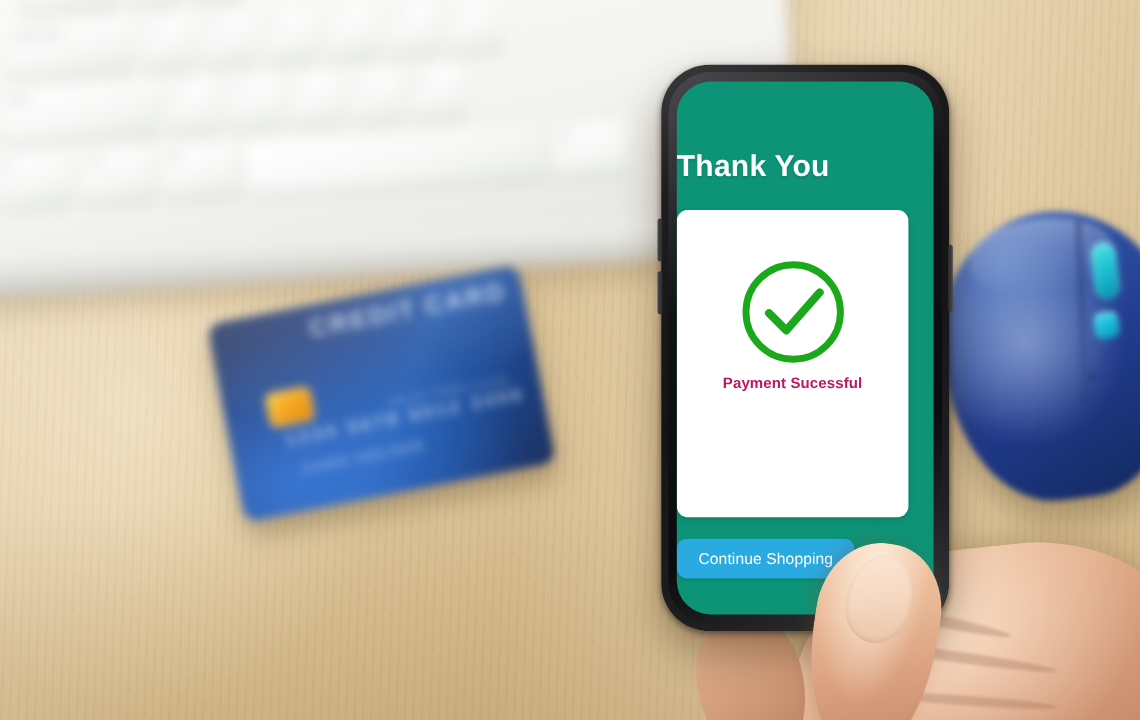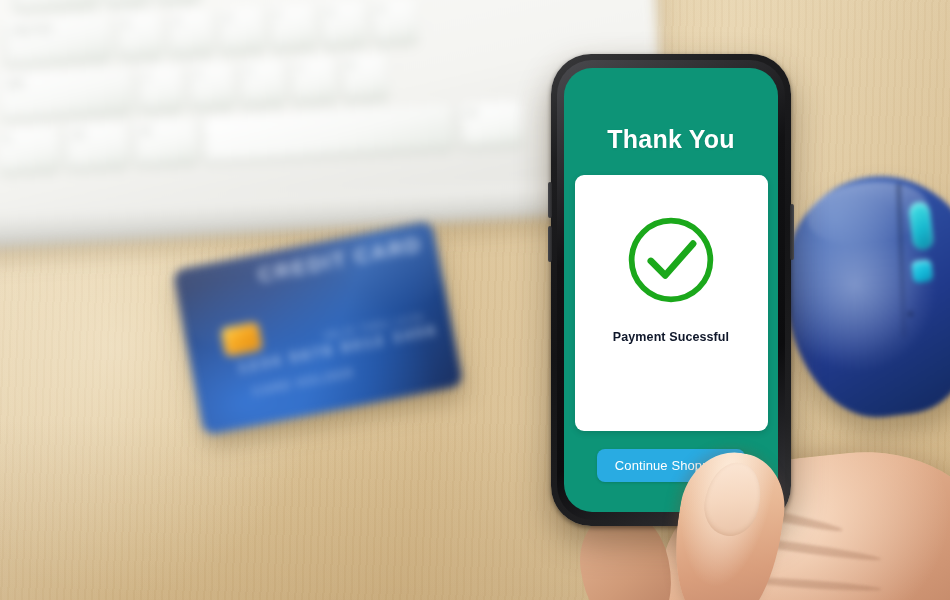--- a/index.html
+++ b/index.html
@@ -246,21 +246,21 @@
     position: absolute;
     left: -3px; top: 172px; width: 4px; height: 36px;
     border-radius: 2px;
     background: linear-gradient(to left, #2a2a2c, #46464a);
   }
 
   
   .screen-ui {
     position: absolute; inset: 0;
     display: flex; flex-direction: column;
-    align-items: center;
+    align-items: flex-start;
   }
   .thank-you {
     margin-top: 57px;
     font-size: 25px;
     font-weight: bold;
     color: #ffffff;
     letter-spacing: 0.2px;
     text-shadow: 0 1px 2px rgba(0,0,0,0.12);
   }
   .success-card {
@@ -273,24 +273,24 @@
     display: flex;
     flex-direction: column;
     align-items: center;
     justify-content: flex-start;
   }
   .check-wrap {
     margin-top: 37px;
     width: 96px; height: 96px;
   }
   .success-text {
-    margin-top: 22px;
+    margin-top: 4px;
     font-size: 12.5px;
     font-weight: bold;
-    color: #0f172a;
+    color: #be185d;
     letter-spacing: 0.1px;
   }
   .cta-btn {
     margin-top: 18px;
     background: #29abe2;
     color: #ffffff;
     border: none;
     border-radius: 8px;
     padding: 9px 18px;
     font-size: 13px;

